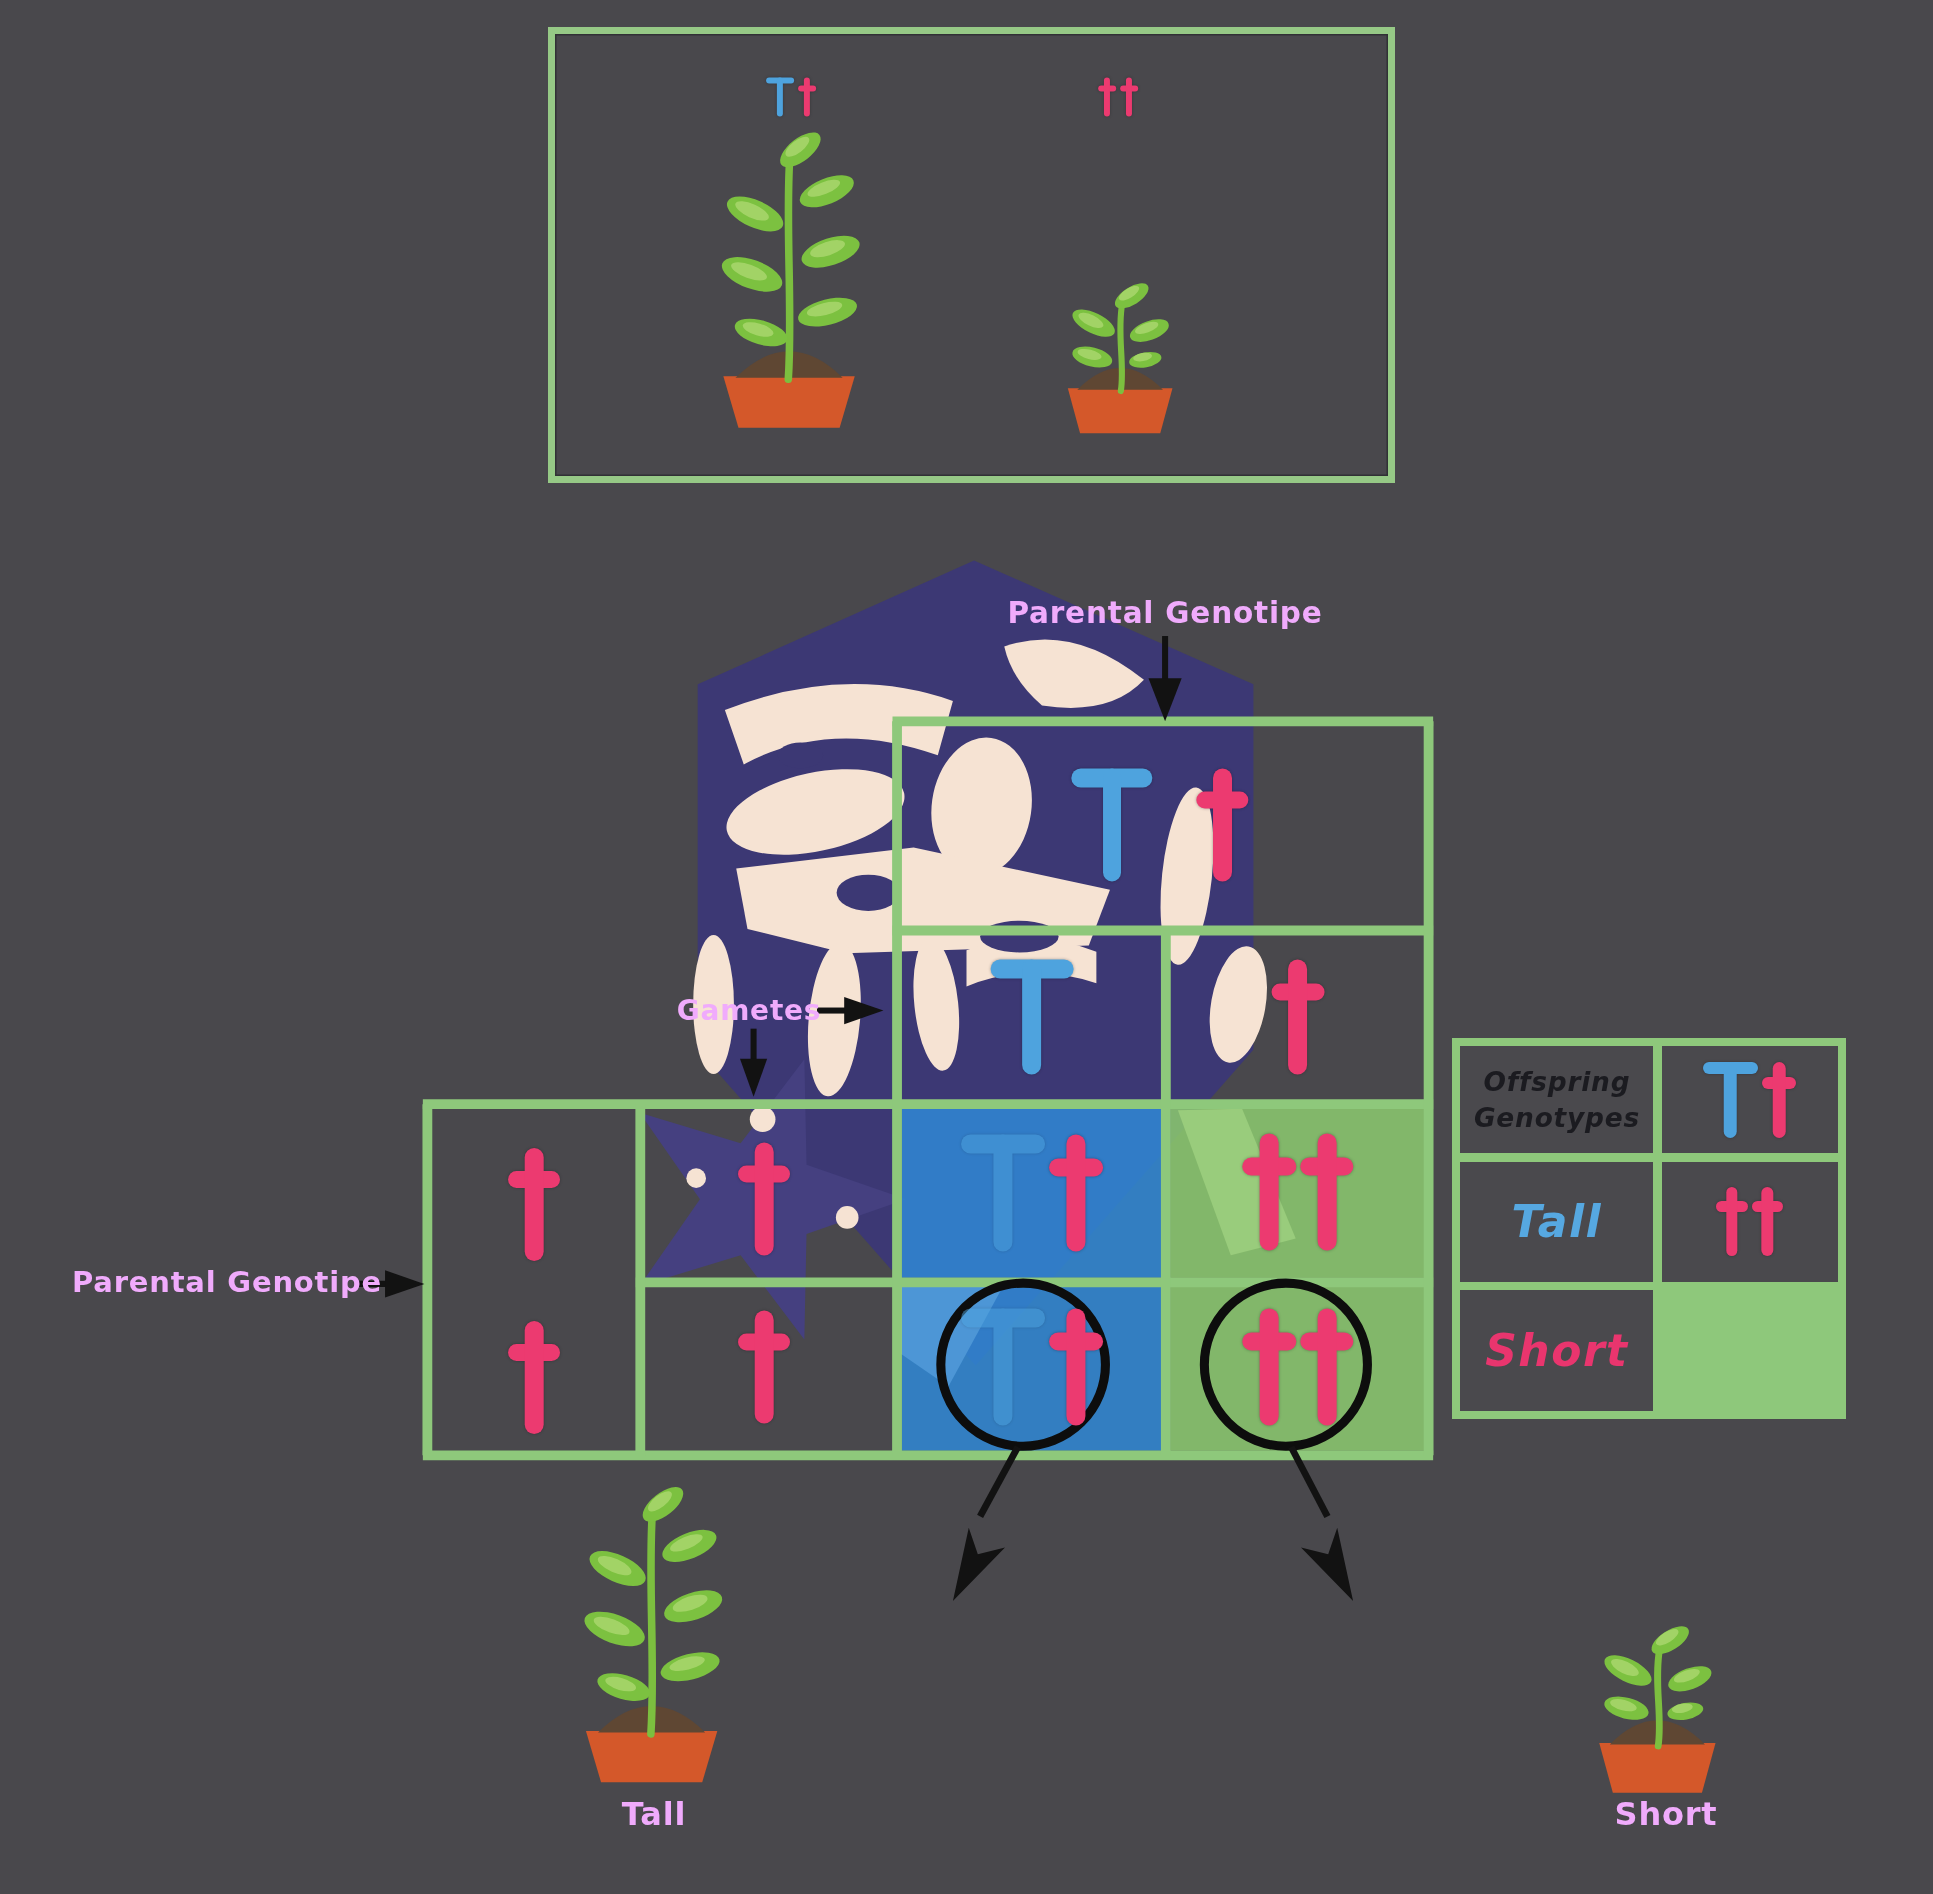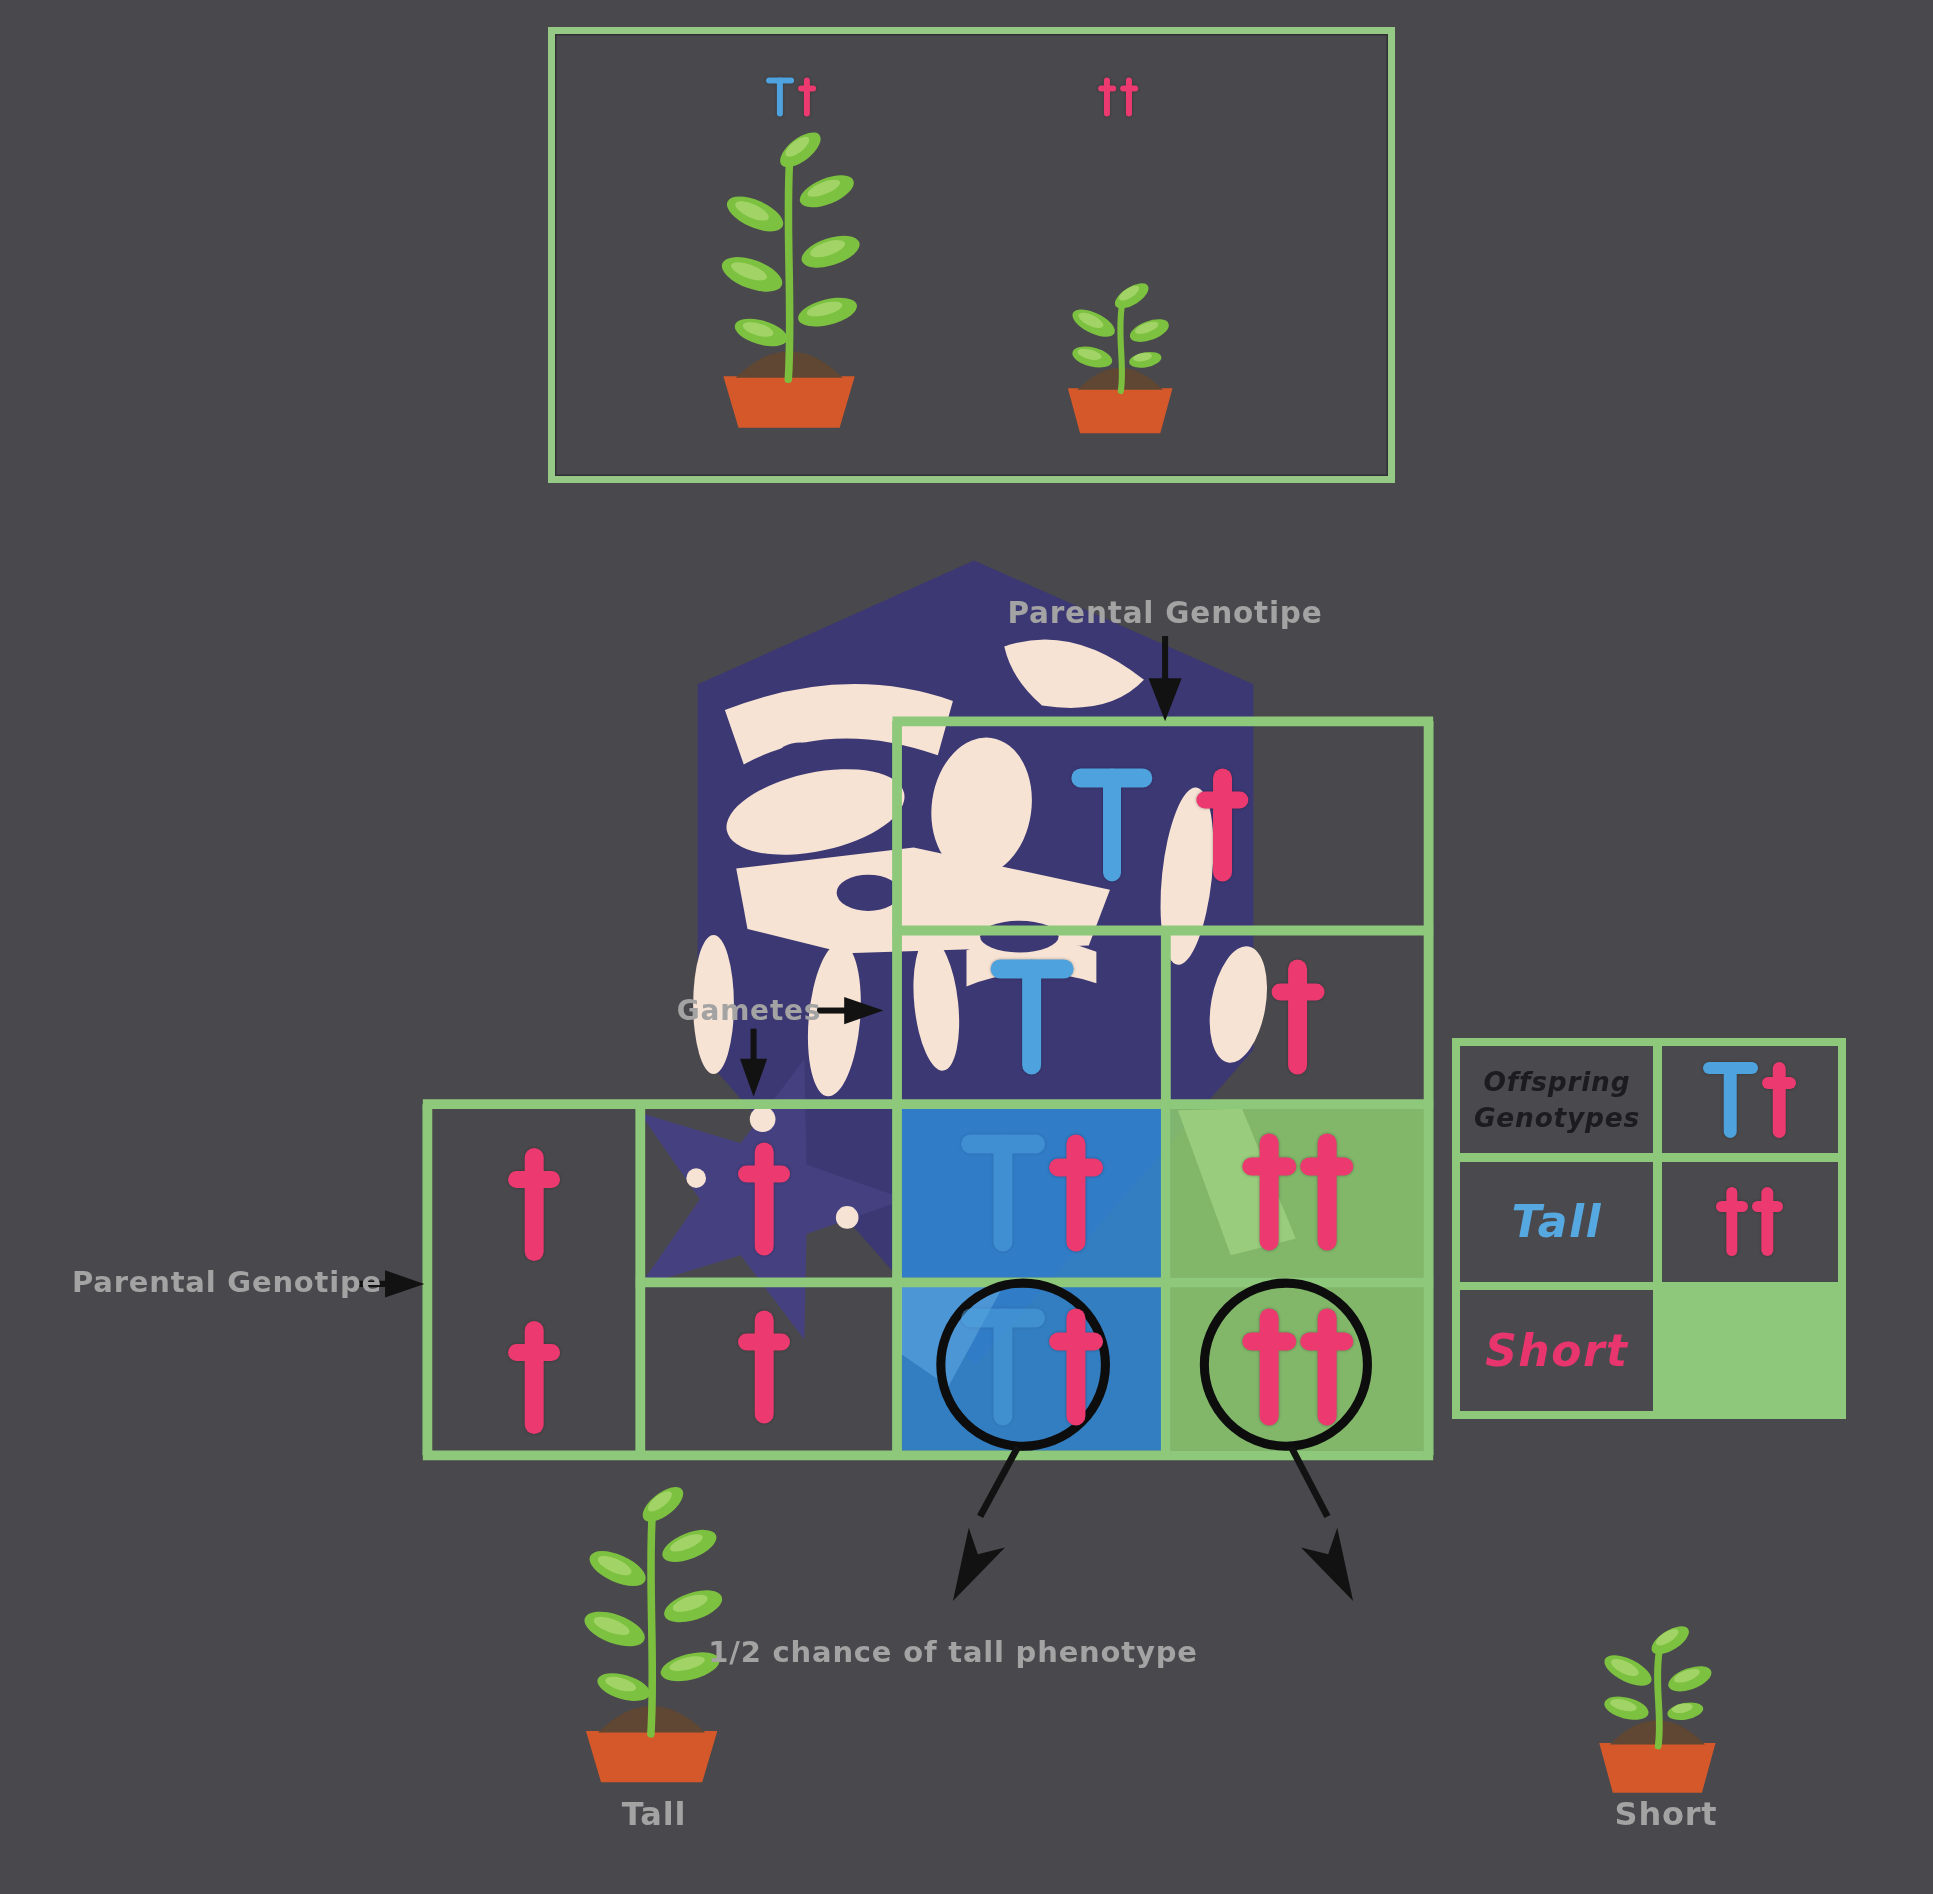--- a/index.html
+++ b/index.html
@@ -5,21 +5,21 @@
   html,body{margin:0;padding:0;background:#49484c;}
   #canvas{
     position:relative; width:1933px; height:1895px; overflow:hidden;
     background:#49484c;
     font-family:"DejaVu Sans","Liberation Sans",sans-serif;
   }
   
   .abs{position:absolute;}
   .lbl{
     position:absolute; transform:translate(-50%,-50%);
-    white-space:nowrap; color:#a3a3a3; font-weight:700; letter-spacing:0.8px;
+    white-space:nowrap; color:#f0abfc; font-weight:700; letter-spacing:0.8px;
   }
   
   #top-box{
     position:absolute; left:548px; top:27px; width:847px; height:456px;
     border:7.6px solid #96c986; box-sizing:border-box;
     box-shadow:inset 0 0 0 1.5px rgba(25,25,30,.5);
     background:transparent;
   }
   
   .alleles{
@@ -371,18 +371,17 @@
         </div>
     </div>
     <div class="tcell">
       <span class="pheno pheno-short">Short</span>
     </div>
   </div>
 
   <div class="lbl" id="lbl-parental-top">Parental Genotipe</div>
   <div class="lbl" id="lbl-parental-left">Parental Genotipe</div>
   <div class="lbl" id="lbl-gametes">Gametes</div>
-  <div class="lbl" id="lbl-tall-chance">1/2 chance of tall phenotype</div>
   <div class="lbl" id="lbl-tall-plant">Tall</div>
   <div class="lbl" id="lbl-short-plant">Short</div>
 
 </div>
 
 
 </body></html>

